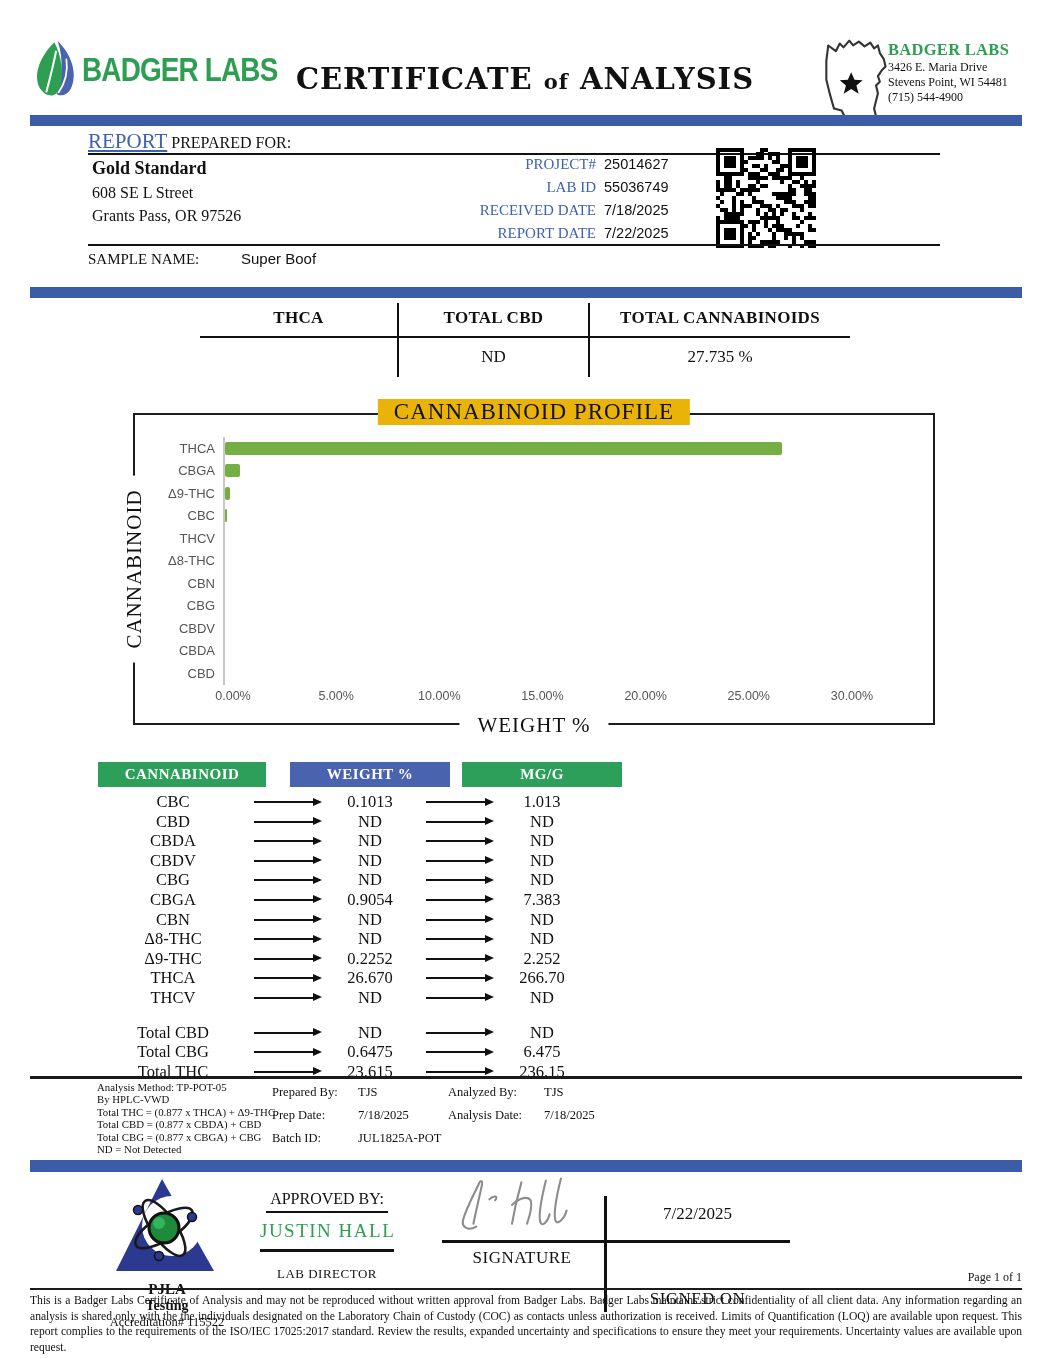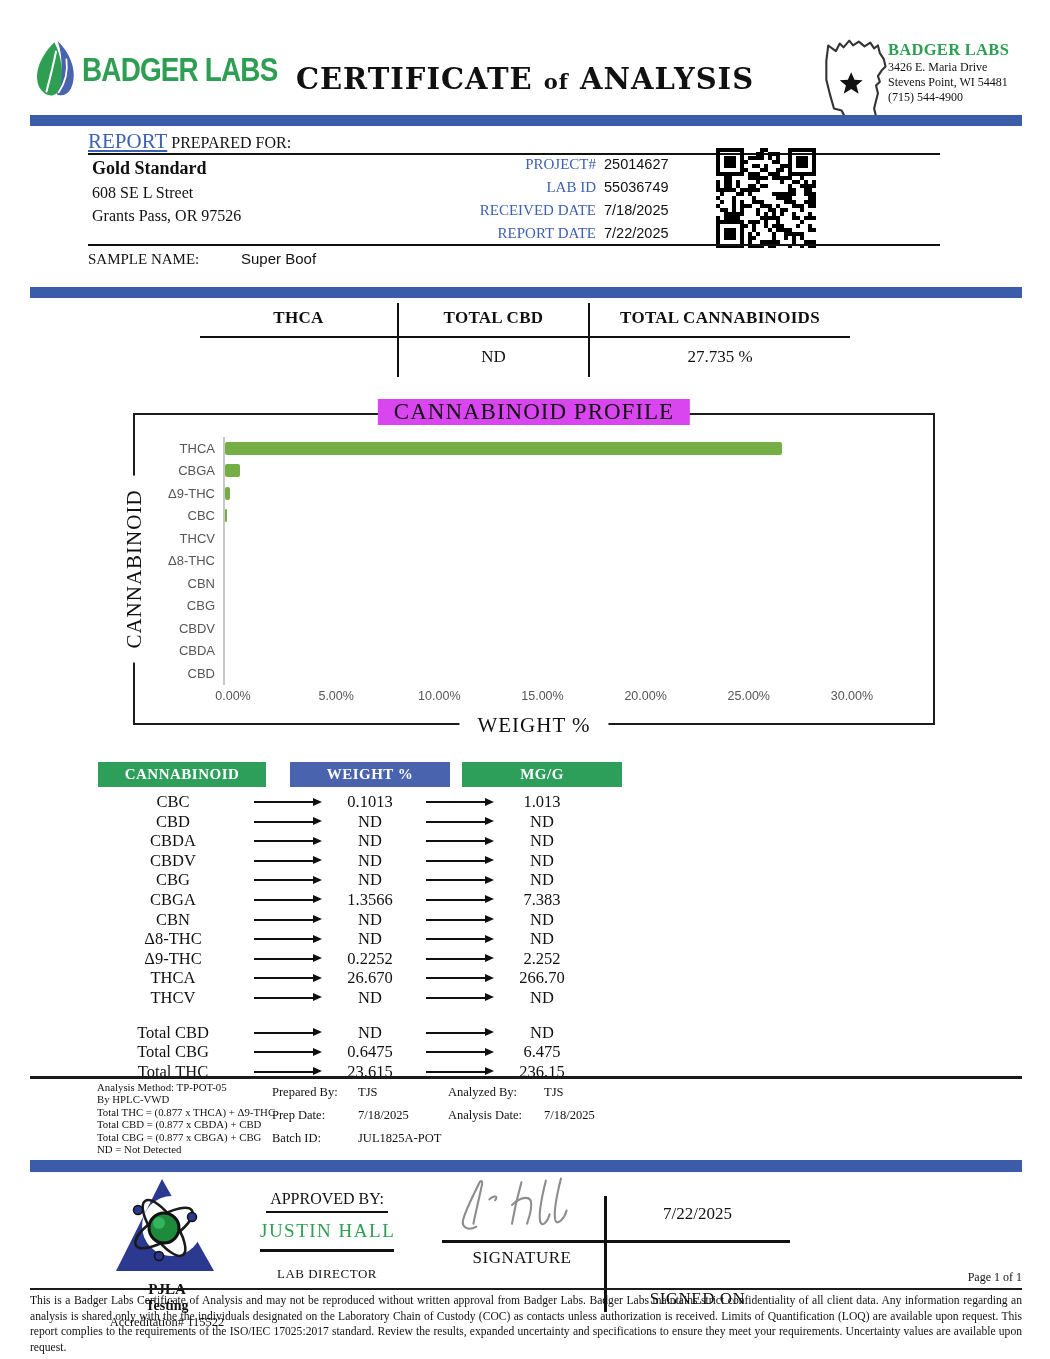--- a/index.html
+++ b/index.html
@@ -45,21 +45,21 @@
   .summary{position:absolute;left:200px;top:303px;width:650px;display:flex;}
   .sum-col{text-align:center;}
   .sum-col:nth-child(1){width:197px;}
   .sum-col:nth-child(2){width:191px;border-left:2px solid var(--ink);}
   .sum-col:nth-child(3){width:262px;border-left:2px solid var(--ink);}
   .sum-label{font-weight:700;font-size:17px;padding:5px 0 8px;border-bottom:2px solid var(--ink);letter-spacing:.3px;}
   .sum-value{font-size:17px;padding:9px 0 10px;}
 
   
   .chart-box{position:absolute;left:133px;top:413px;width:802px;height:312px;border:2px solid #1c1c1c;background:#fff;}
-  .chart-title{position:absolute;top:-16px;left:50%;transform:translateX(-50%);background:#d946ef;padding:0 16px;font-size:23px;letter-spacing:1px;white-space:nowrap;}
+  .chart-title{position:absolute;top:-16px;left:50%;transform:translateX(-50%);background:#eab308;padding:0 16px;font-size:23px;letter-spacing:1px;white-space:nowrap;}
   .chart-ylabel{position:absolute;left:-1px;top:50%;transform:translate(-50%,-50%) rotate(-90deg);background:#fff;padding:0 14px;font-size:21px;letter-spacing:1px;white-space:nowrap;}
   .chart-xlabel{position:absolute;bottom:-15px;left:50%;transform:translateX(-50%);background:#fff;padding:0 18px;font-size:21px;letter-spacing:1px;white-space:nowrap;}
   .chart-rows{position:absolute;top:22px;left:6px;right:14px;}
   .c-row{display:flex;align-items:center;height:22.5px;}
   .c-cat{width:82px;flex:none;text-align:right;padding-right:8px;font-family:"Liberation Sans",sans-serif;font-size:13px;color:#555;}
   .c-track{flex:1;align-self:stretch;border-left:2px solid #c9c9c9;display:flex;align-items:center;}
   .c-bar{height:13px;background:var(--chart-green);border-radius:2px;}
   .c-ticks{position:absolute;top:274px;left:98px;right:14px;height:20px;}
   .c-tick{position:absolute;transform:translateX(-50%);font-family:"Liberation Sans",sans-serif;font-size:12.5px;color:#555;white-space:nowrap;}
 
@@ -371,21 +371,21 @@
             <div class="t-arrow"></div>
           </div>
     <div class="t-val">ND</div>
   </div>
 
   <div class="t-row">
     <div class="t-name">CBGA</div>
     <div class="t-arrow-wrap">
             <div class="t-arrow"></div>
           </div>
-    <div class="t-val">1.3566</div>
+    <div class="t-val">0.9054</div>
     <div class="t-arrow-wrap">
             <div class="t-arrow"></div>
           </div>
     <div class="t-val">7.383</div>
   </div>
 
   <div class="t-row">
     <div class="t-name">CBN</div>
     <div class="t-arrow-wrap">
             <div class="t-arrow"></div>

